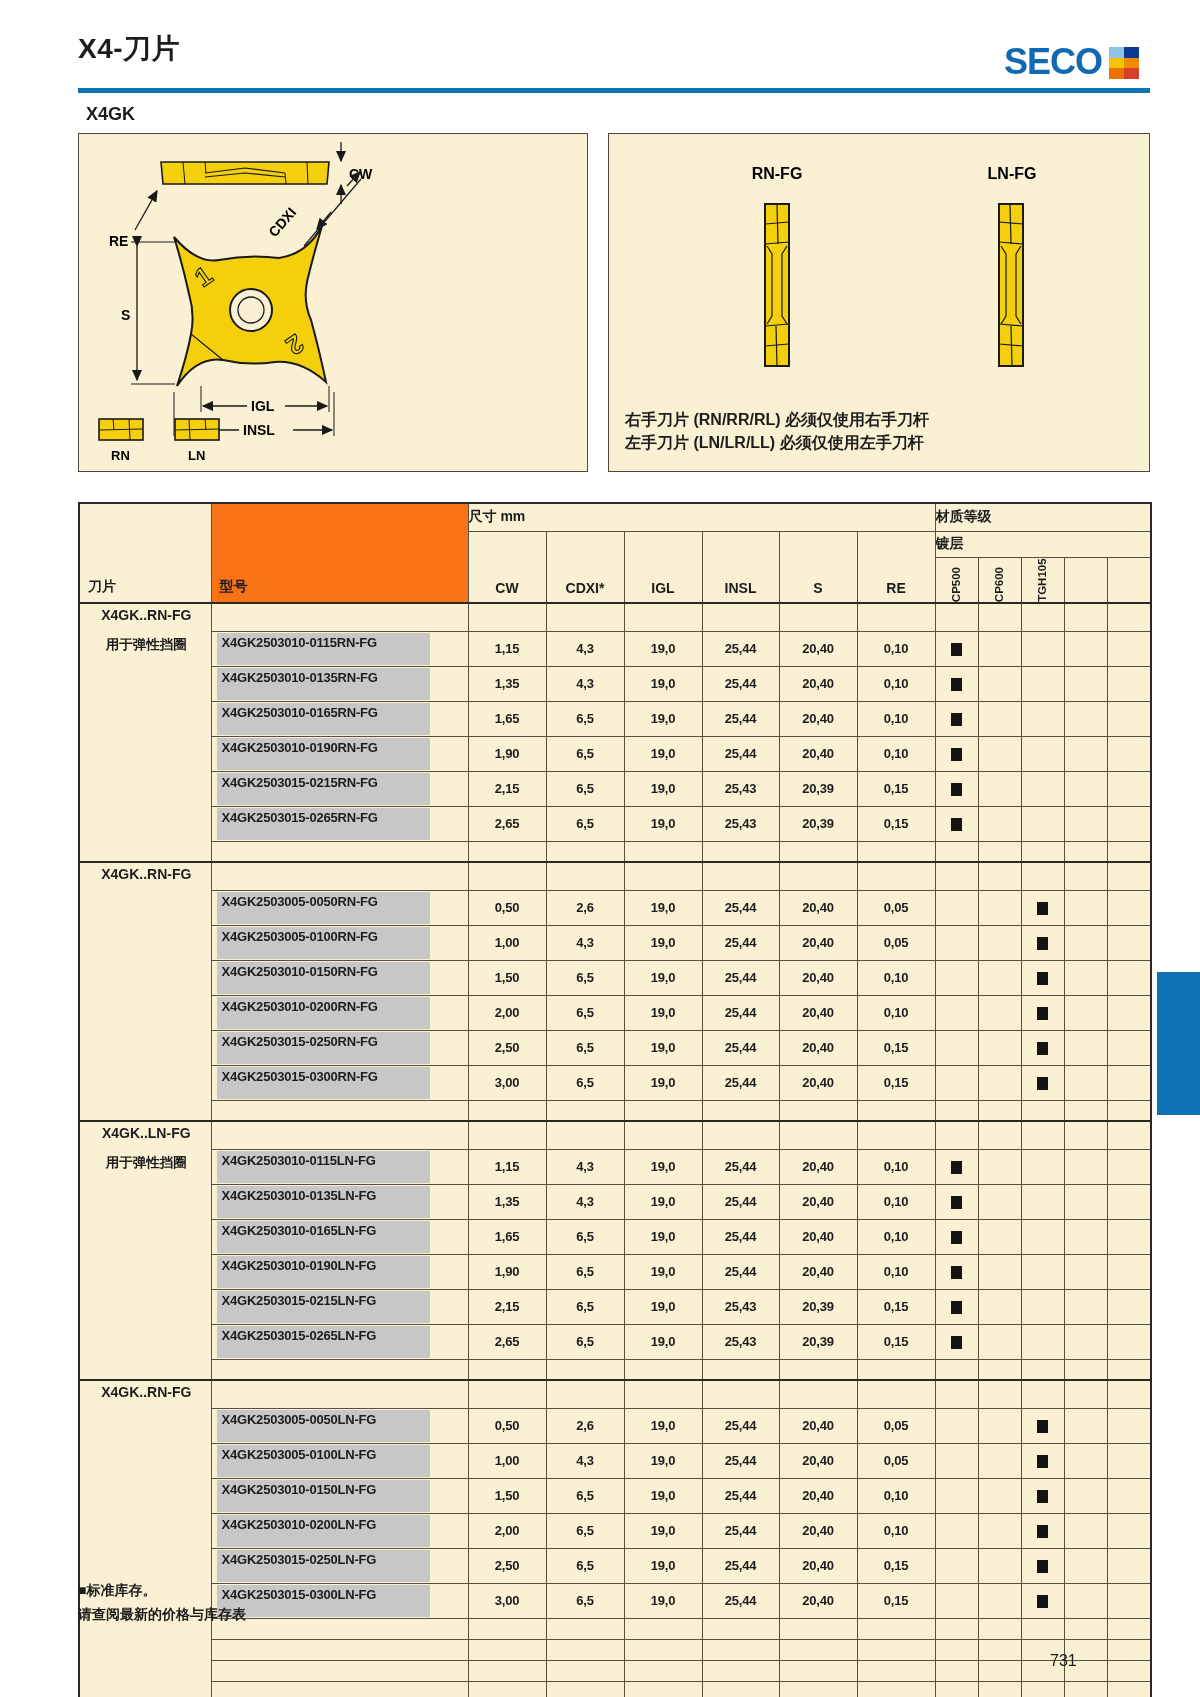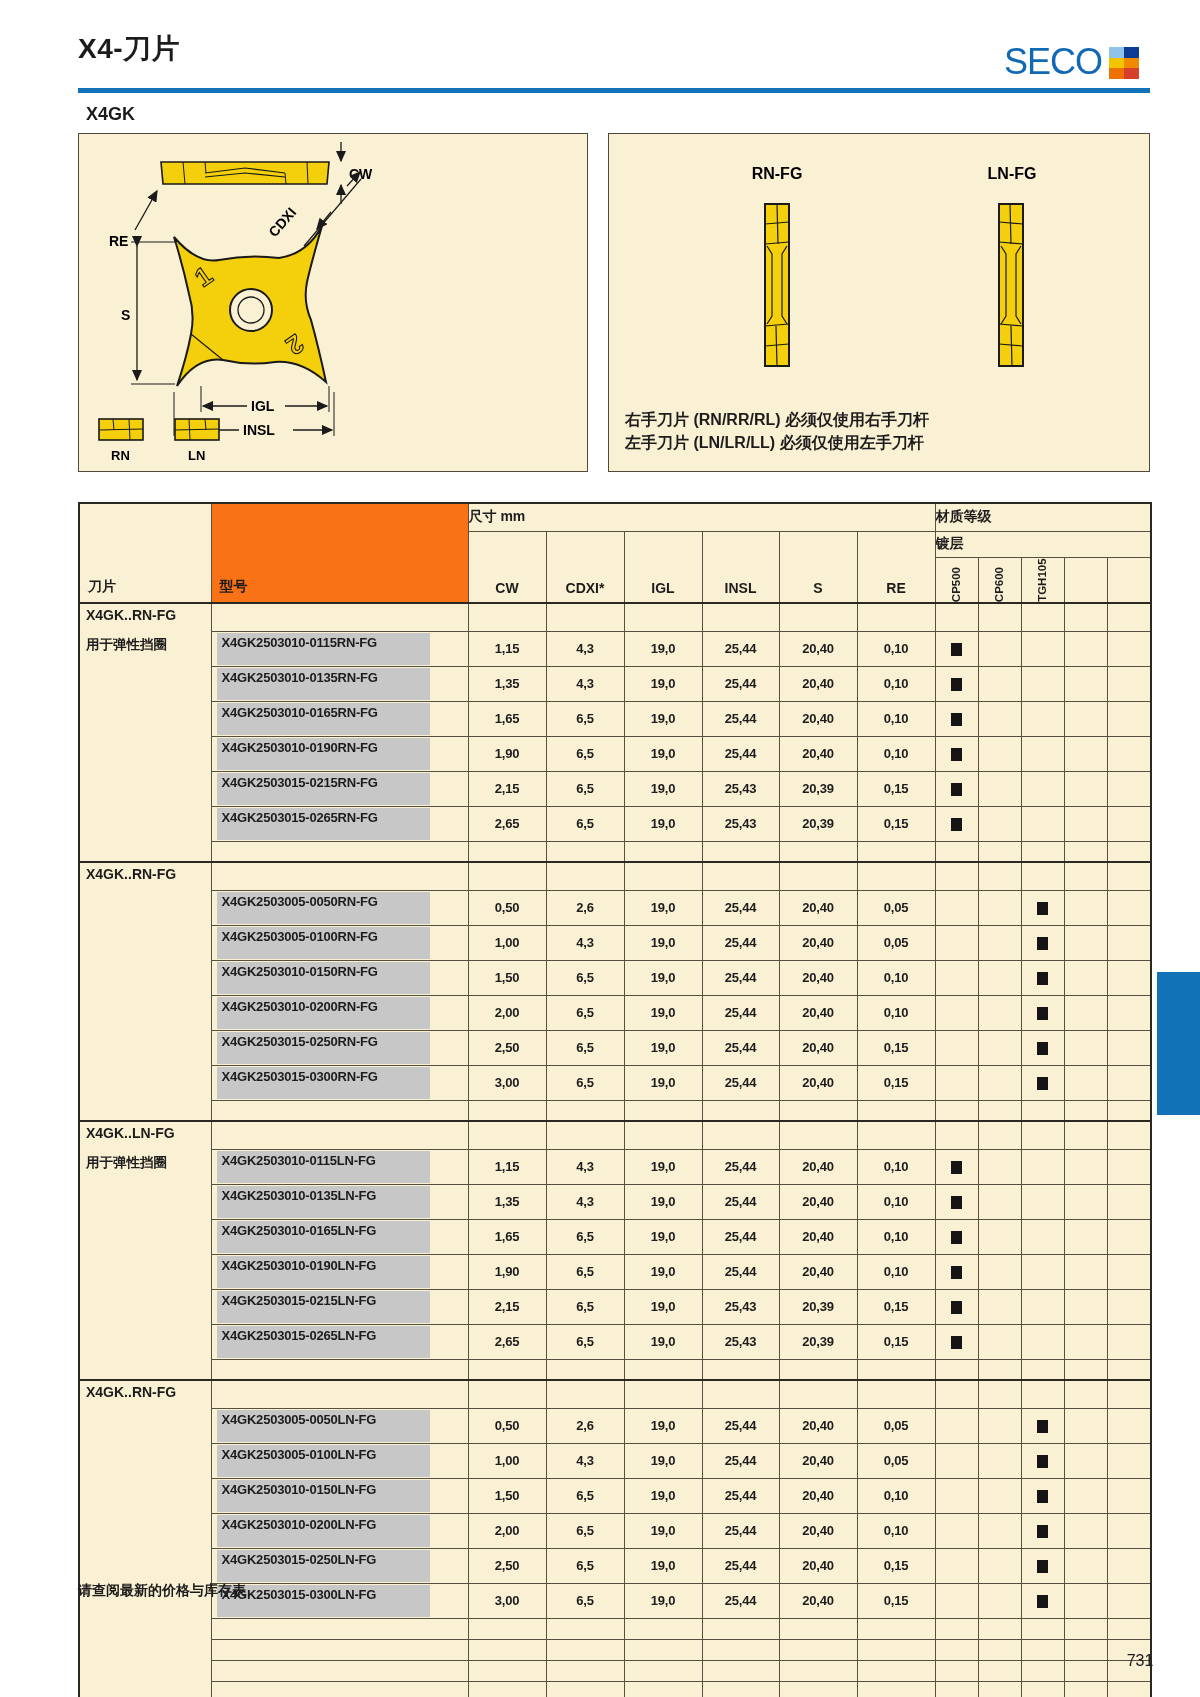--- a/index.html
+++ b/index.html
@@ -2,21 +2,21 @@
 <html><head>
 <meta charset="utf-8">
 <style>
   html,body{margin:0;padding:0;background:#e8e8e8;}
   .paper{position:relative;width:1200px;height:1697px;background:#ffffff;
     font-family:"Liberation Sans", sans-serif;color:#1c1c1c;overflow:hidden;}
 
   
   .page-title{position:absolute;left:78px;top:30px;font-size:28px;font-weight:bold;letter-spacing:0.5px;}
   .logo{position:absolute;top:46px;left:1004px;display:flex;align-items:flex-start;}
-  .logo-text{font-size:36px;font-weight:normal;color:#1169B4;letter-spacing:-1px;line-height:32px;}
+  .logo-text{font-size:36px;font-weight:bold;color:#1169B4;letter-spacing:-1px;line-height:32px;}
   .logo-squares{display:grid;grid-template-columns:15px 15px;grid-auto-rows:10.5px;margin-left:7px;margin-top:1px;}
   .blue-rule{position:absolute;left:78px;top:88px;width:1072px;height:5px;background:#1272B8;}
   .sub-title{position:absolute;left:86px;top:104px;font-size:18px;font-weight:bold;}
 
   
   .diag-box{position:absolute;top:133px;height:339px;background:#FAF0D3;border:1.5px solid #4e493b;box-sizing:border-box;}
   #box-left{left:78px;width:510px;}
   #box-right{left:608px;width:542px;}
   .tol-block{position:absolute;left:308px;top:22px;font-size:16px;line-height:26px;font-weight:600;}
   .rbox-note{position:absolute;left:16px;top:274px;font-size:16px;line-height:23px;font-weight:600;}
@@ -32,33 +32,33 @@
   th.hdr-corner{vertical-align:bottom;text-align:left;padding:0 0 6px 8px;font-size:14px;}
   th.hdr-span{text-align:left;font-size:14px;height:28px;}
   th.hdr-dim{vertical-align:bottom;text-align:center;padding-bottom:6px;font-size:14px;}
   th.hdr-grade{vertical-align:bottom;height:46px;}
   .vwrap{display:flex;align-items:flex-end;justify-content:center;height:44px;}
   .vtext{writing-mode:vertical-rl;transform:rotate(180deg);font-size:11.5px;font-weight:bold;line-height:1.1;}
   .hdr-bot th{border-bottom:2px solid #2b2821;}
 
   .spec-table td{background:#FAF0D3;height:21px;}
   tr.grp-top td{border-top:2px solid #2b2821;}
-  tr.row-label td{height:28px;}
+  tr.row-label td{height:28px;text-align:center;}
   td.cell-insert{vertical-align:top;text-align:left;padding:3px 4px 0 6px;background:#FAF0D3;}
   .grp-label{font-size:14px;font-weight:bold;height:24px;}
   .grp-sublabel{font-size:13.5px;font-weight:600;margin-top:5px;}
   .model-chip{display:block;margin:1px 0 1px 5px;width:208px;background:#C7C7C7;
     font-weight:bold;font-size:13px;line-height:17px;padding:1px 0 14px 5px;white-space:nowrap;letter-spacing:-0.2px;}
   td.num{text-align:center;font-weight:bold;font-size:13px;letter-spacing:-0.2px;}
   td.grade-cell{text-align:center;vertical-align:middle;}
   .sq{display:inline-block;width:11px;height:13px;background:#141414;vertical-align:middle;}
 
   
   .footer-notes{position:absolute;left:78px;top:1578px;font-size:14px;line-height:24px;font-weight:600;}
-  .page-number{position:absolute;left:1090px;top:1652px;width:100px;text-align:center;font-size:16px;}
+  .page-number{position:absolute;left:1050px;top:1652px;width:100px;text-align:left;font-size:16px;}
   .side-tab{position:absolute;left:1157px;top:972px;width:43px;height:143px;background:#1272B8;}
 </style>
 </head>
 <body>
 
 <div class="paper">
 
   <div class="page-title">X4-刀片</div>
 
   <div class="logo">
@@ -919,17 +919,18 @@
           <td class="grade-cell"></td>
           <td class="grade-cell"></td>
           <td class="grade-cell"></td>
         </tr>
       </tbody>
   </table>
 
   <div class="side-tab"></div>
 
   <div class="footer-notes">
+    <div>■标准库存。</div>
     <div>请查阅最新的价格与库存表</div>
   </div>
   <div class="page-number">731</div>
 
 </div>
 
 </body></html>

